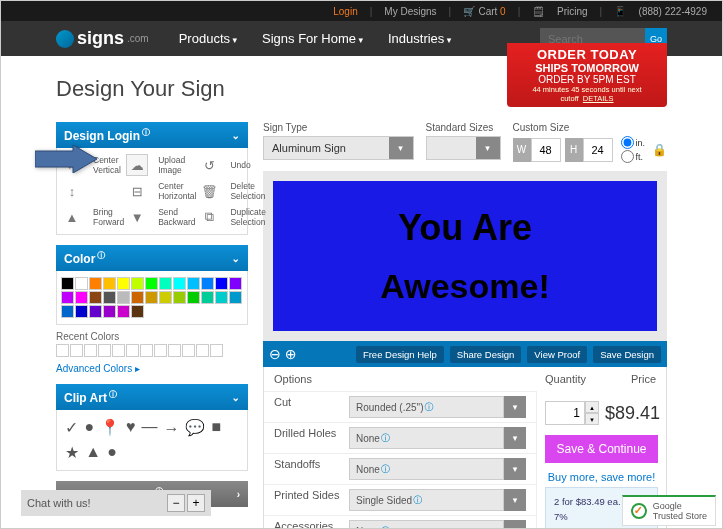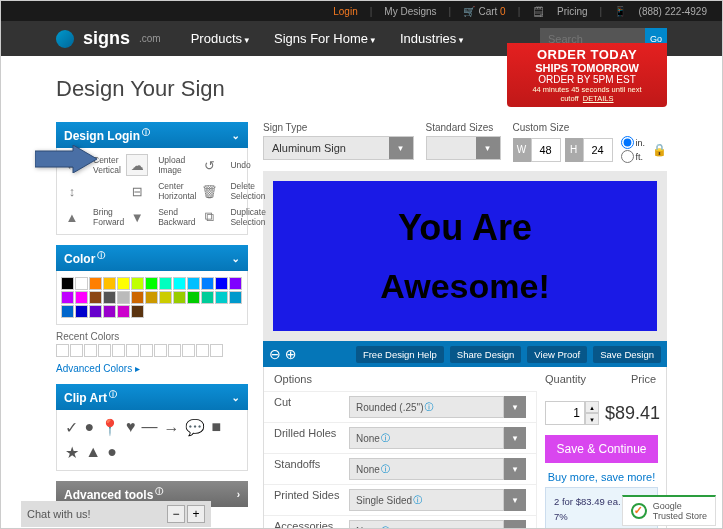--- a/index.html
+++ b/index.html
@@ -2,21 +2,21 @@
 <html><head>
 <meta charset="utf-8">
 <style>
 *{box-sizing:border-box;margin:0;padding:0;font-family:Arial,Helvetica,sans-serif}
 body{background:#fff;font-size:12px;color:#333;width:723px}
 .topbar{background:#1a1a1a;height:20px;display:flex;justify-content:flex-end;align-items:center;padding:0 15px;gap:12px;font-size:10px;color:#aaa}
 .topbar a{color:#aaa;text-decoration:none}
 .topbar .login{color:#f47920}
 .topbar .sep{color:#555}
 .header{background:#333;height:35px;display:flex;align-items:center;padding:0 55px 0 55px}
-.logo{display:flex;align-items:center;gap:9px;margin-right:30px}
+.logo{display:flex;align-items:center;gap:3px;margin-right:30px}
 .logo-icon{width:18px;height:18px;background:linear-gradient(135deg,#0099cc,#006699);border-radius:50%;position:relative}
 .logo-text{color:#fff;font-size:18px;font-weight:bold}
 .logo-sub{color:#999;font-size:10px}
 .nav{display:flex;gap:25px;flex:1}
 .nav-item{color:#fff;font-size:13px;cursor:pointer}
 .nav-item::after{content:" ▾";font-size:9px}
 .search-wrap{display:flex;align-items:center}
 .search-input{width:105px;height:22px;background:#555;border:none;color:#ccc;padding:0 8px;font-size:11px}
 .search-btn{width:22px;height:22px;background:#0088cc;border:none;color:#fff;font-size:9px;cursor:pointer}
 .promo{position:absolute;right:55px;top:42px;width:160px;background:linear-gradient(180deg,#e42020,#c01818);color:#fff;text-align:center;padding:4px 6px 4px;font-size:9px;z-index:10;border-radius:0 0 4px 4px}
@@ -89,21 +89,21 @@
 .price{font-size:18px;color:#333}
 .save-btn{background:#d946ef;color:#fff;border:none;width:100%;padding:7px;font-size:12px;cursor:pointer;margin-top:6px}
 .buy-more{color:#0077cc;font-size:11px;text-align:center;margin:8px 0 4px;cursor:pointer}
 .bulk-box{background:#eaf4fb;border:1px solid #cde;padding:6px 8px;font-size:9.5px;color:#336;line-height:1.6}
 .opts-body{display:flex}
 .opts-left{flex:1}
 .opts-right{width:130px;padding:6px 8px;border-left:1px solid #eee}
 .chat-bubble{position:absolute;left:55px;bottom:44px}
 .chat-bubble .bub{background:#00a9e0;color:#fff;font-weight:bold;padding:5px 12px;border-radius:8px;font-size:14px;position:relative}
 .chat-bubble .bub::after{content:"";position:absolute;bottom:-8px;left:14px;border:6px solid transparent;border-top-color:#00a9e0}
-.chat-bar{position:absolute;left:20px;bottom:1px;width:190px;height:26px;background:#ddd;display:flex;align-items:center;padding:0 6px;font-size:11px;color:#555}
+.chat-bar{position:absolute;left:20px;bottom:12px;width:190px;height:26px;background:#ddd;display:flex;align-items:center;padding:0 6px;font-size:11px;color:#555}
 .chat-bar .cb-sp{flex:1}
 .chat-bar button{width:18px;height:18px;border:1px solid #aaa;background:#eee;margin-left:2px;cursor:pointer;font-size:12px;line-height:1}
 .trusted{position:absolute;right:6px;bottom:2px;background:#fff;border:1px solid #ddd;border-top:2px solid #2a9d3e;padding:4px 8px;font-size:9px;color:#555;display:flex;align-items:center;gap:6px}
 .trusted .badge{width:16px;height:16px;border-radius:50%;border:2px solid #2a9d3e;position:relative}
 .trusted .badge::after{content:"✓";color:#f47920;font-size:11px;position:absolute;left:1px;top:-1px;font-weight:bold}
 .outer{position:relative;width:723px;height:529px;overflow:hidden;border:1px solid #ccc}
 </style>
 </head>
 <body>
 

